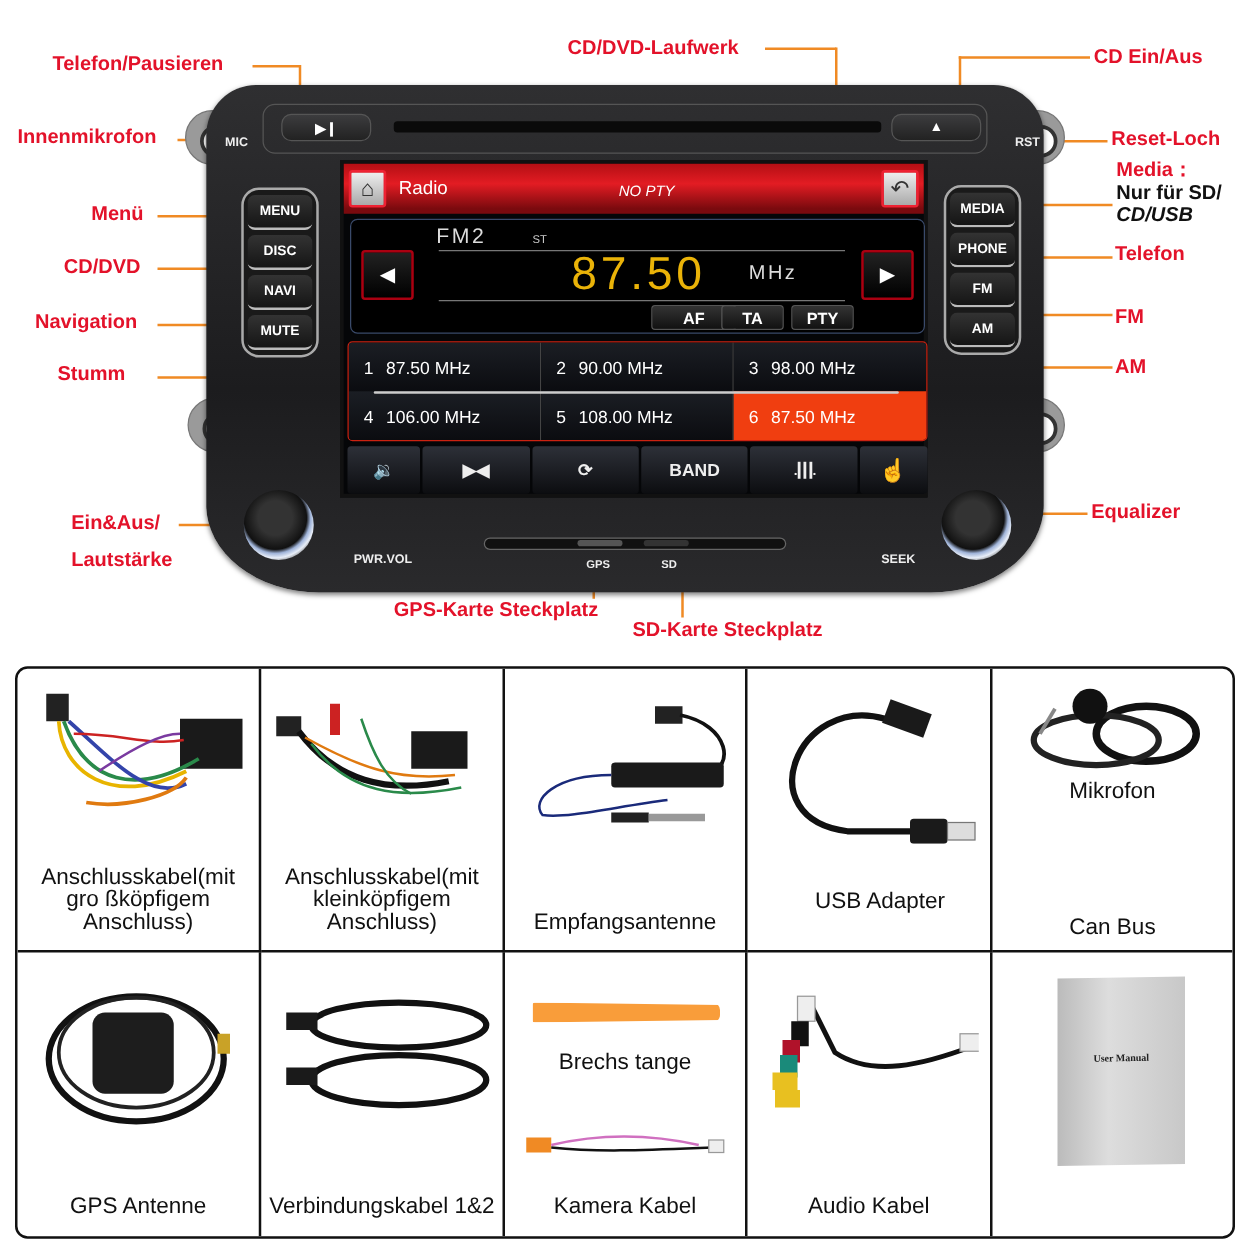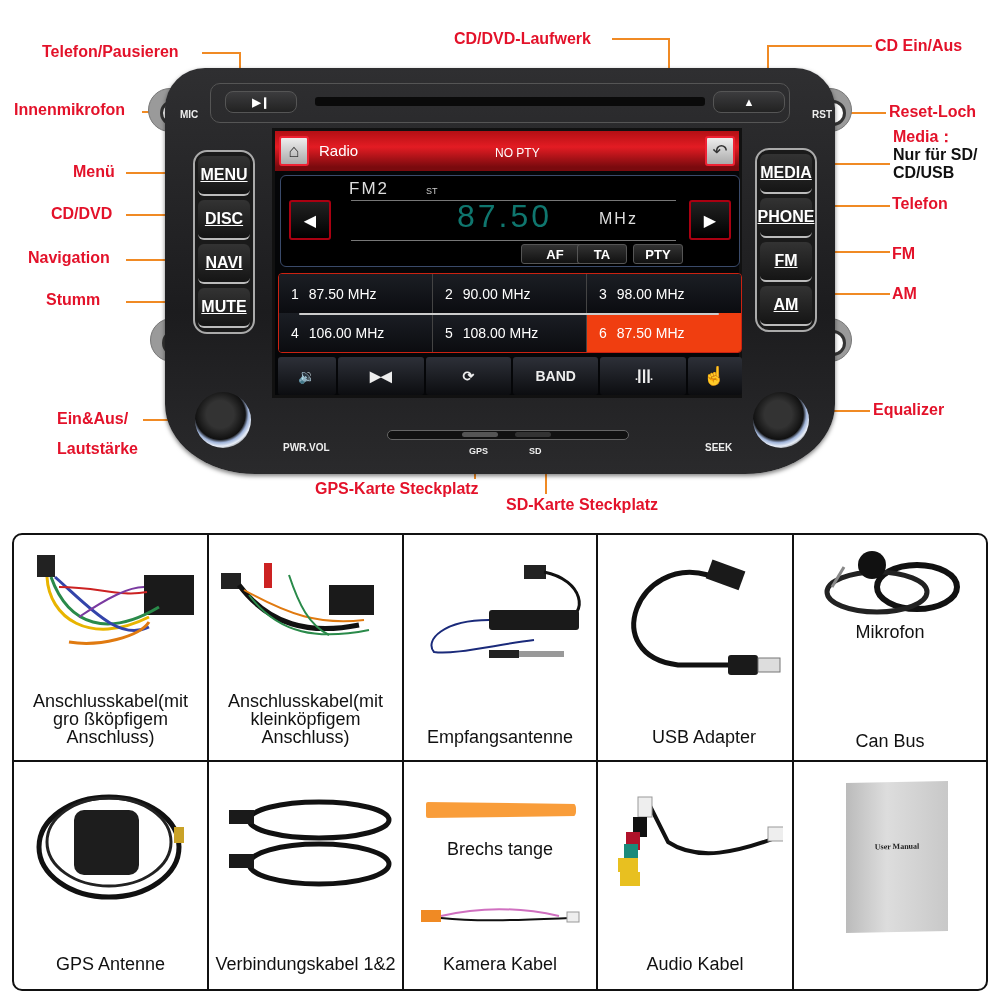--- a/index.html
+++ b/index.html
@@ -13,34 +13,34 @@
 
   
   .ear { position: absolute; width: 44px; height: 44px; border-radius: 50%; background: #9a9a9a; border: 1px solid #777; }
   .ear::after { content: ""; position: absolute; left: 11px; top: 11px; width: 20px; height: 20px; border-radius: 50%; background: #fff; border: 3px solid #333; }
   .unit { position: absolute; left: 165px; top: 68px; width: 670px; height: 406px; background: linear-gradient(#2f2f31, #1c1c1e 60%, #2a2a2c); border-radius: 40px 40px 90px 90px / 40px 40px 70px 70px; box-shadow: 0 2px 4px rgba(0,0,0,.5); }
   .bezel-top { position: absolute; left: 45px; top: 15px; width: 580px; height: 40px; border: 1px solid #555; border-radius: 10px; }
   .hwbtn { position: absolute; background: linear-gradient(#3c3c3e, #222); border: 1px solid #555; border-radius: 8px; color: #fff; font-size: 11px; font-weight: bold; display:flex; align-items:center; justify-content:center; }
   .slot { position: absolute; background: #0a0a0a; border-radius: 3px; }
   .small-label { position: absolute; color: #eee; font-size: 10px; font-weight: bold; }
   .side-col { position: absolute; width: 62px; border: 2px solid #aaa; border-radius: 14px; padding: 4px 3px; background: #1a1a1a; }
-  .side-btn { height: 40px; margin-bottom: 4px; background: linear-gradient(#333, #151515); border-radius: 6px; border-bottom: 2px solid #bbb; color: #fff; font-size: 16px; font-weight: bold; display:flex; align-items:center; justify-content:center;text-decoration:underline; }
+  .side-btn { height: 28px; margin-bottom: 4px; background: linear-gradient(#333, #151515); border-radius: 6px; border-bottom: 2px solid #bbb; color: #fff; font-size: 11px; font-weight: bold; display:flex; align-items:center; justify-content:center; }
   .knob { position: absolute; width: 56px; height: 56px; border-radius: 50%; background: radial-gradient(circle at 45% 40%, #333 30%, #111 55%, #9fb3d8 62%, #e8eef8 70%, #666 80%, #222 100%); }
 
   
   .screen { position: absolute; left: 107px; top: 60px; width: 470px; height: 270px; background: #050608; border: 3px solid #111; }
   .scr-header { position: absolute; left: 0; top: 0; width: 100%; height: 40px; background: linear-gradient(#b40f14, #e31c23 40%, #7a0a0e 90%); }
   .icon-box { position: absolute; width: 30px; height: 30px; background: linear-gradient(#eee, #aaa); border: 2px solid #e23; border-radius: 3px; display:flex; align-items:center; justify-content:center; color:#333; font-size:18px; }
   .scr-title { position: absolute; left: 44px; top: 11px; color: #fff; font-size: 15px; }
-  .scr-pty { position: absolute; left: 220px; top: 15px; color: #fff; font-size: 12px; }
+  .scr-pty { position: absolute; left: 220px; top: 15px; color: #fff; font-size: 12px; font-style: italic; }
   .tuner { position: absolute; left: 5px; top: 44px; width: 460px; height: 92px; border: 1px solid #3a4a6a; border-radius: 6px; background: #000; }
   .band { position: absolute; left: 68px; top: 3px; color: #ddd; font-size: 17px; letter-spacing: 2px; }
   .st { position: absolute; left: 145px; top: 10px; color: #ccc; font-size: 9px; }
   .hr { position: absolute; left: 70px; width: 325px; height: 1px; background: #777; }
-  .freq { position: absolute; left: 176px; top: 22px; color: #0f766e; font-size: 32px; letter-spacing: 3px; }
+  .freq { position: absolute; left: 176px; top: 22px; color: #eab308; font-size: 37px; letter-spacing: 3px; }
   .mhz { position: absolute; left: 318px; top: 34px; color: #ddd; font-size: 16px; letter-spacing: 2px; }
   .arrow-btn { position: absolute; top: 24px; width: 42px; height: 40px; background: linear-gradient(#222, #000); border: 2px solid #a01; border-radius: 3px; color: #fff; font-size: 16px; display:flex; align-items:center; justify-content:center; }
   .small-btn { position: absolute; top: 68px; height: 20px; background: linear-gradient(#333, #111); border: 1px solid #555; border-radius: 3px; color: #fff; font-size: 13px; font-weight: bold; display:flex; align-items:center; justify-content:center; }
   .presets { position: absolute; left: 3px; top: 142px; width: 464px; height: 80px; border: 1px solid #c21; border-radius: 4px; display: grid; grid-template-columns: repeat(3, 1fr); grid-template-rows: 1fr 1fr; overflow: hidden; }
   .preset { background: linear-gradient(#1b1e24, #0b0c10); border-right: 1px solid #444; color: #fff; font-size: 14px; display:flex; align-items:center; padding-left: 12px; gap: 10px; }
   .preset:nth-child(3n) { border-right: none; }
   .preset.active { background: #f03e10; }
   .preset-sep { position: absolute; left: 20px; top: 39px; width: 420px; height: 2px; background: #ccc; border-radius: 1px; }
   .toolbar { position: absolute; left: 3px; top: 226px; width: 464px; height: 38px; display: flex; gap: 2px; }
   .tb { flex: 1; background: linear-gradient(#2d3038, #0c0d10); border-radius: 3px; color: #eee; font-size: 14px; font-weight: bold; display:flex; align-items:center; justify-content:center; }
@@ -69,21 +69,21 @@
 <div class="line" style="left:767px;top:45px;width:2px;height:55px;"></div>
 
 <div class="callout" style="left:14px;top:101px;">Innenmikrofon</div>
 <div class="line" style="left:142px;top:111px;width:34px;height:2px;"></div>
 
 <div class="callout" style="left:889px;top:103px;">Reset-Loch</div>
 <div class="line" style="left:836px;top:112px;width:50px;height:2px;"></div>
 
 <div class="callout" style="left:893px;top:128px;">Media：</div>
 <div class="callout black" style="left:893px;top:146px;">Nur für SD/</div>
-<div class="callout black" style="left:893px;top:164px;">CD/USB</div>
+<div class="callout black" style="left:893px;top:164px;font-style:italic;">CD/USB</div>
 <div class="line" style="left:806px;top:163px;width:84px;height:2px;"></div>
 
 <div class="callout" style="left:73px;top:163px;">Menü</div>
 <div class="line" style="left:126px;top:172px;width:80px;height:2px;"></div>
 <div class="callout" style="left:51px;top:205px;">CD/DVD</div>
 <div class="line" style="left:126px;top:214px;width:80px;height:2px;"></div>
 <div class="callout" style="left:28px;top:249px;">Navigation</div>
 <div class="line" style="left:126px;top:259px;width:80px;height:2px;"></div>
 <div class="callout" style="left:46px;top:291px;">Stumm</div>
 <div class="line" style="left:126px;top:301px;width:80px;height:2px;"></div>
@@ -270,21 +270,21 @@
     </svg>
     <div class="cap" style="top:193px;">Empfangsantenne</div>
   </div>
   <div class="cell">
     <svg class="img" style="left:10px;top:20px;" width="175" height="120">
       <path d="M100 20 C30 0 -10 100 70 110 L120 110" stroke="#111" stroke-width="5" fill="none"></path>
       <rect x="100" y="10" width="35" height="20" fill="#1a1a1a" transform="rotate(20 118 20)"></rect>
       <rect x="120" y="100" width="30" height="20" rx="3" fill="#1a1a1a"></rect>
         <rect x="150" y="103" width="22" height="14" fill="#ddd" stroke="#777"></rect>
     </svg>
-    <div class="cap" style="top:193px;padding-left:18px;">USB Adapter</div>
+    <div class="cap" style="top:176px;padding-left:18px;">USB Adapter</div>
   </div>
   <div class="cell">
     <svg class="img" style="left:28px;top:12px;" width="140" height="70">
       <ellipse cx="95" cy="40" rx="40" ry="22" fill="none" stroke="#111" stroke-width="6"></ellipse>
       <ellipse cx="55" cy="45" rx="50" ry="20" fill="none" stroke="#222" stroke-width="5"></ellipse>
       <ellipse cx="50" cy="18" rx="14" ry="14" fill="#111"></ellipse>
       <line x1="22" y1="20" x2="10" y2="40" stroke="#888" stroke-width="3"></line>
     </svg>
     <div class="cap" style="top:88px;">Mikrofon</div>
     <div class="cap" style="top:197px;">Can Bus</div>

